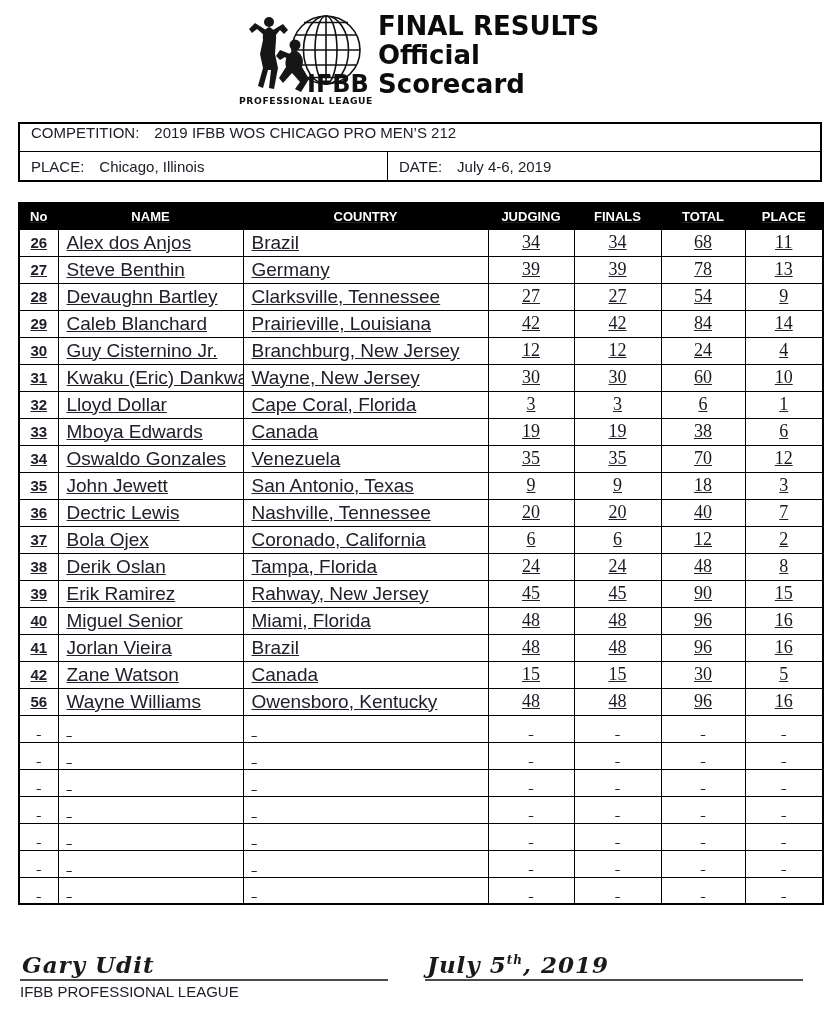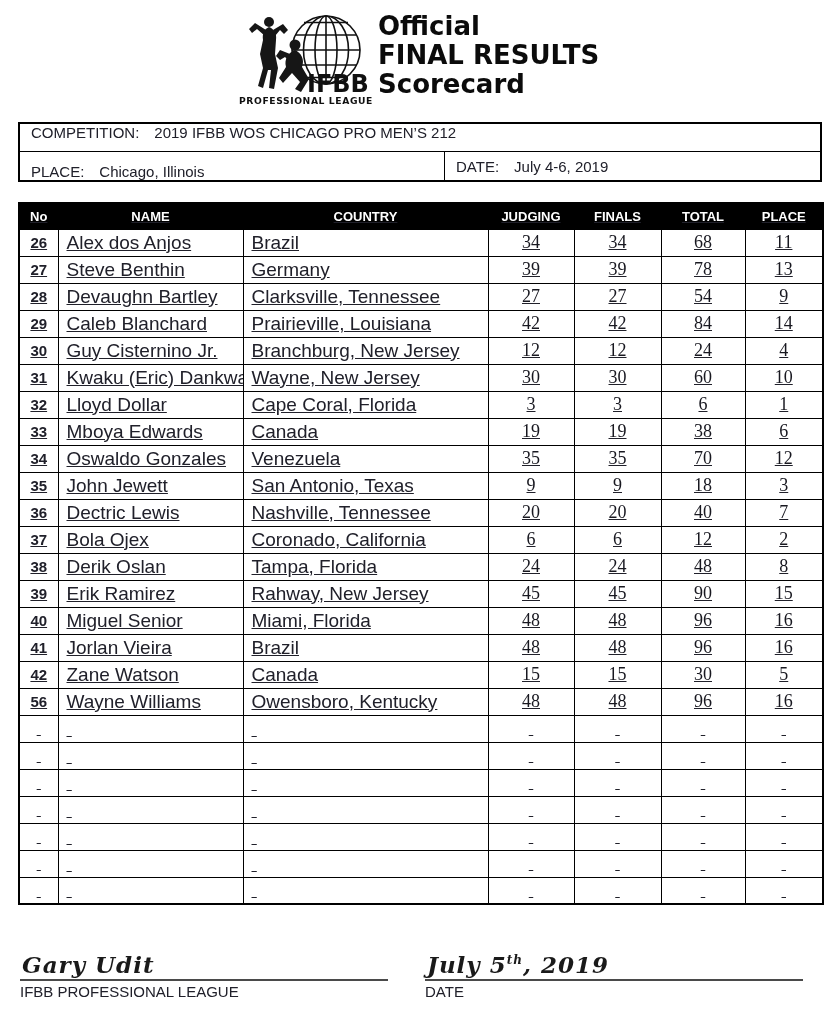--- a/index.html
+++ b/index.html
@@ -13,21 +13,21 @@
   .title-block { margin-left:6px; padding-top:2px; }
   .title-line { font-family:"DejaVu Sans", sans-serif; font-weight:bold; font-size:26px;
                 line-height:29px; color:#0b0b0b; letter-spacing:0px; }
 
   
   .info-box { width:804px; margin:14px 0 0 18px; border:2px solid #000; }
   .info-row1 { height:28px; border-bottom:1px solid #000; display:flex; 
                padding-left:11px; font-size:15px; }
   .info-row2 { height:28px; display:flex; }
   .info-cell { display:flex; align-items:center; padding-left:11px; font-size:15px; }
-  .place-cell { width:425px; border-right:1px solid #000;align-items:flex-end; }
+  .place-cell { width:368px; border-right:1px solid #000; }
   .date-cell { flex:1; }
   .info-label { margin-right:15px; }
 
   
   table.results { width:804px; margin:20px 0 0 18px; border-collapse:collapse;
                   table-layout:fixed; border:2px solid #000;text-decoration:underline; }
   table.results th { background:#000; color:#fff; font-size:13px; font-weight:bold;
                      height:26px; text-align:center; border:1px solid #000; }
   table.results td { border:1px solid #000; height:27px; overflow:hidden; white-space:nowrap; }
   td.c-no   { text-align:center; font-weight:bold; font-size:15px; }
@@ -74,22 +74,22 @@
         <circle cx="57" cy="35" r="5.5"></circle>
         <path d="M57 40 C50 43 46 49 48 57 L41 68 L45 73 L54 63 L62 72 L57 79 L63 82 L71 69 L64 57 C67 49 63 43 57 40 Z"></path>
         <path d="M52 44 L42 40 L38 46 L42 50 L47 47 L51 51 Z"></path>
       </g>
 
       <text x="69" y="82" font-family="DejaVu Sans, sans-serif" font-size="24" font-weight="bold" fill="#101010">IFBB</text>
       <text x="1" y="94" font-family="DejaVu Sans, sans-serif" font-size="9.2" font-weight="bold" letter-spacing="0.6" fill="#101010">PROFESSIONAL LEAGUE</text>
     </svg>
 
     <div class="title-block">
+      <div class="title-line">FINAL RESULTS</div>
       <div class="title-line">Official</div>
-      <div class="title-line">FINAL RESULTS</div>
       <div class="title-line">Scorecard</div>
     </div>
   </div>
 
   <div class="info-box">
     <div class="info-row1">
       <span class="info-label">COMPETITION:</span>
       <span>2019 IFBB WOS CHICAGO PRO MEN’S 212</span>
     </div>
     <div class="info-row2">
@@ -358,17 +358,16 @@
     <div class="sig-block-left">
       <div class="sig-line">
         <span class="script">Gary Udit</span>
       </div>
       <div class="sig-label">IFBB PROFESSIONAL LEAGUE</div>
     </div>
     <div class="sig-block-right">
       <div class="sig-line">
         <span class="script"><span>July 5</span><sup>th</sup><span>, 2019</span></span>
       </div>
-      <div class="sig-label">DATE</div>
     </div>
   </div>
 
 </div>
 
 </body></html>

